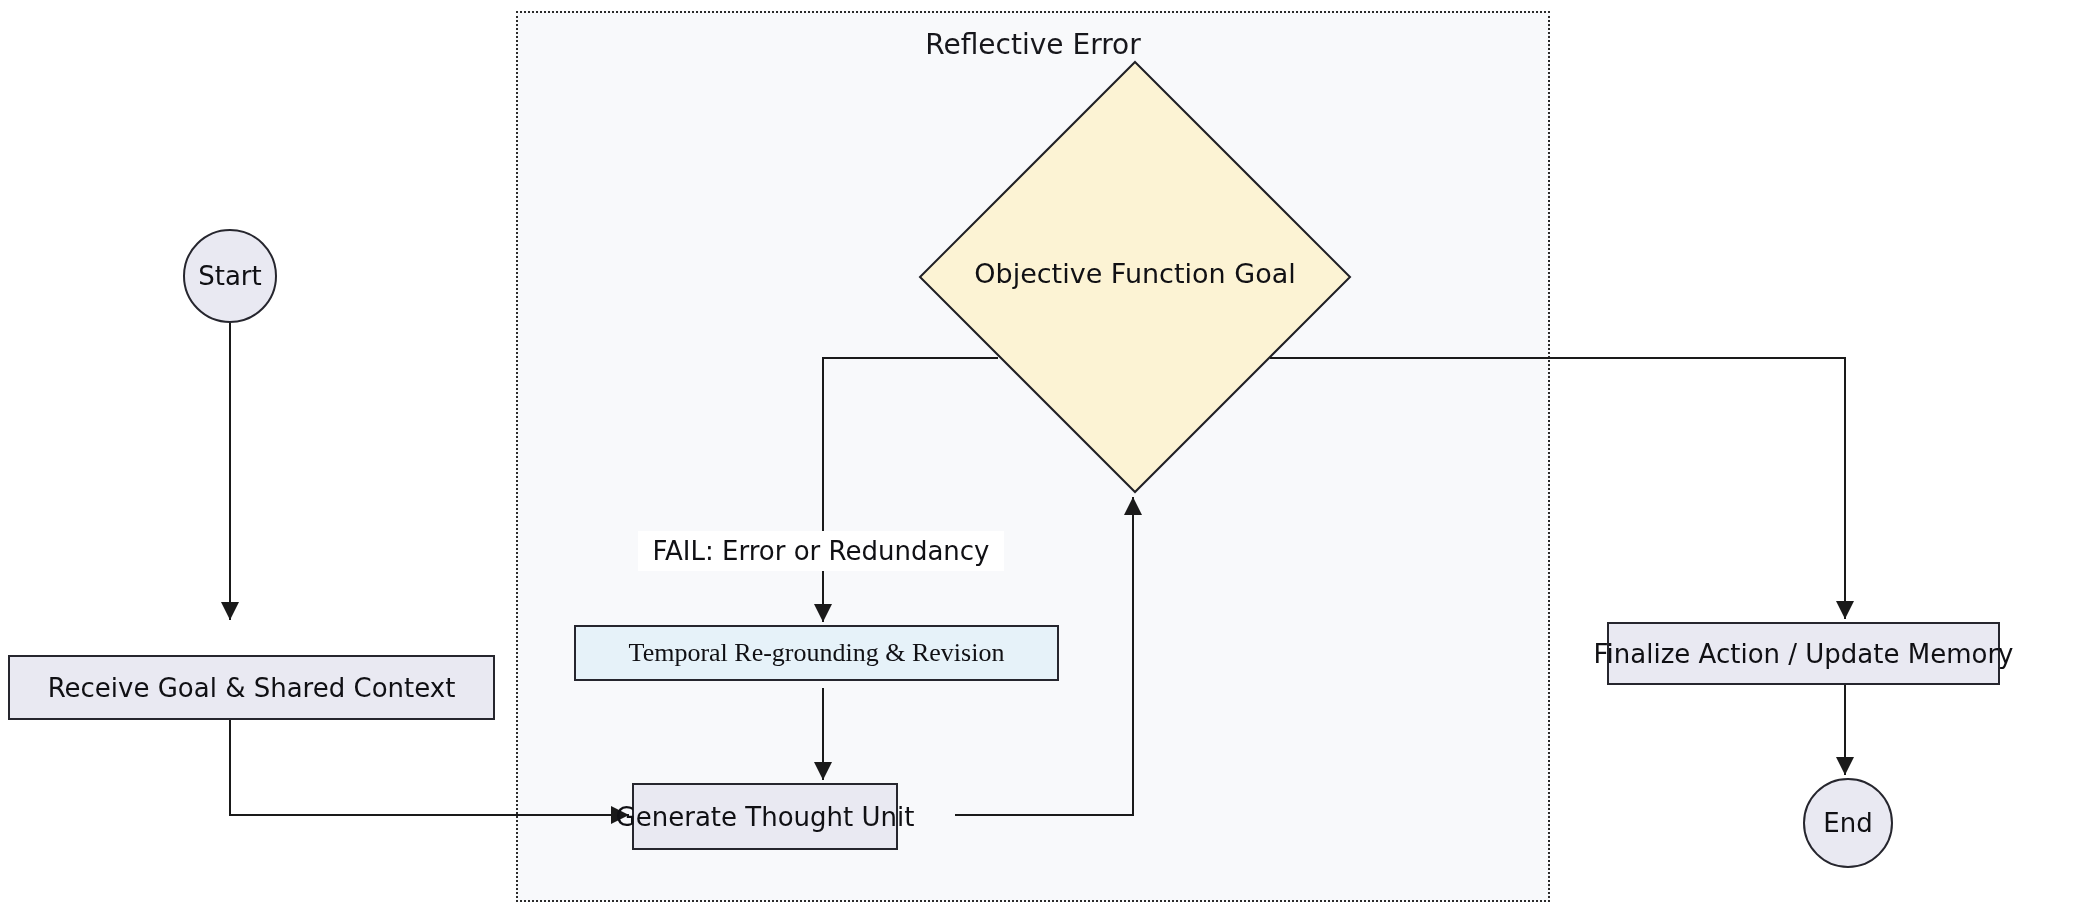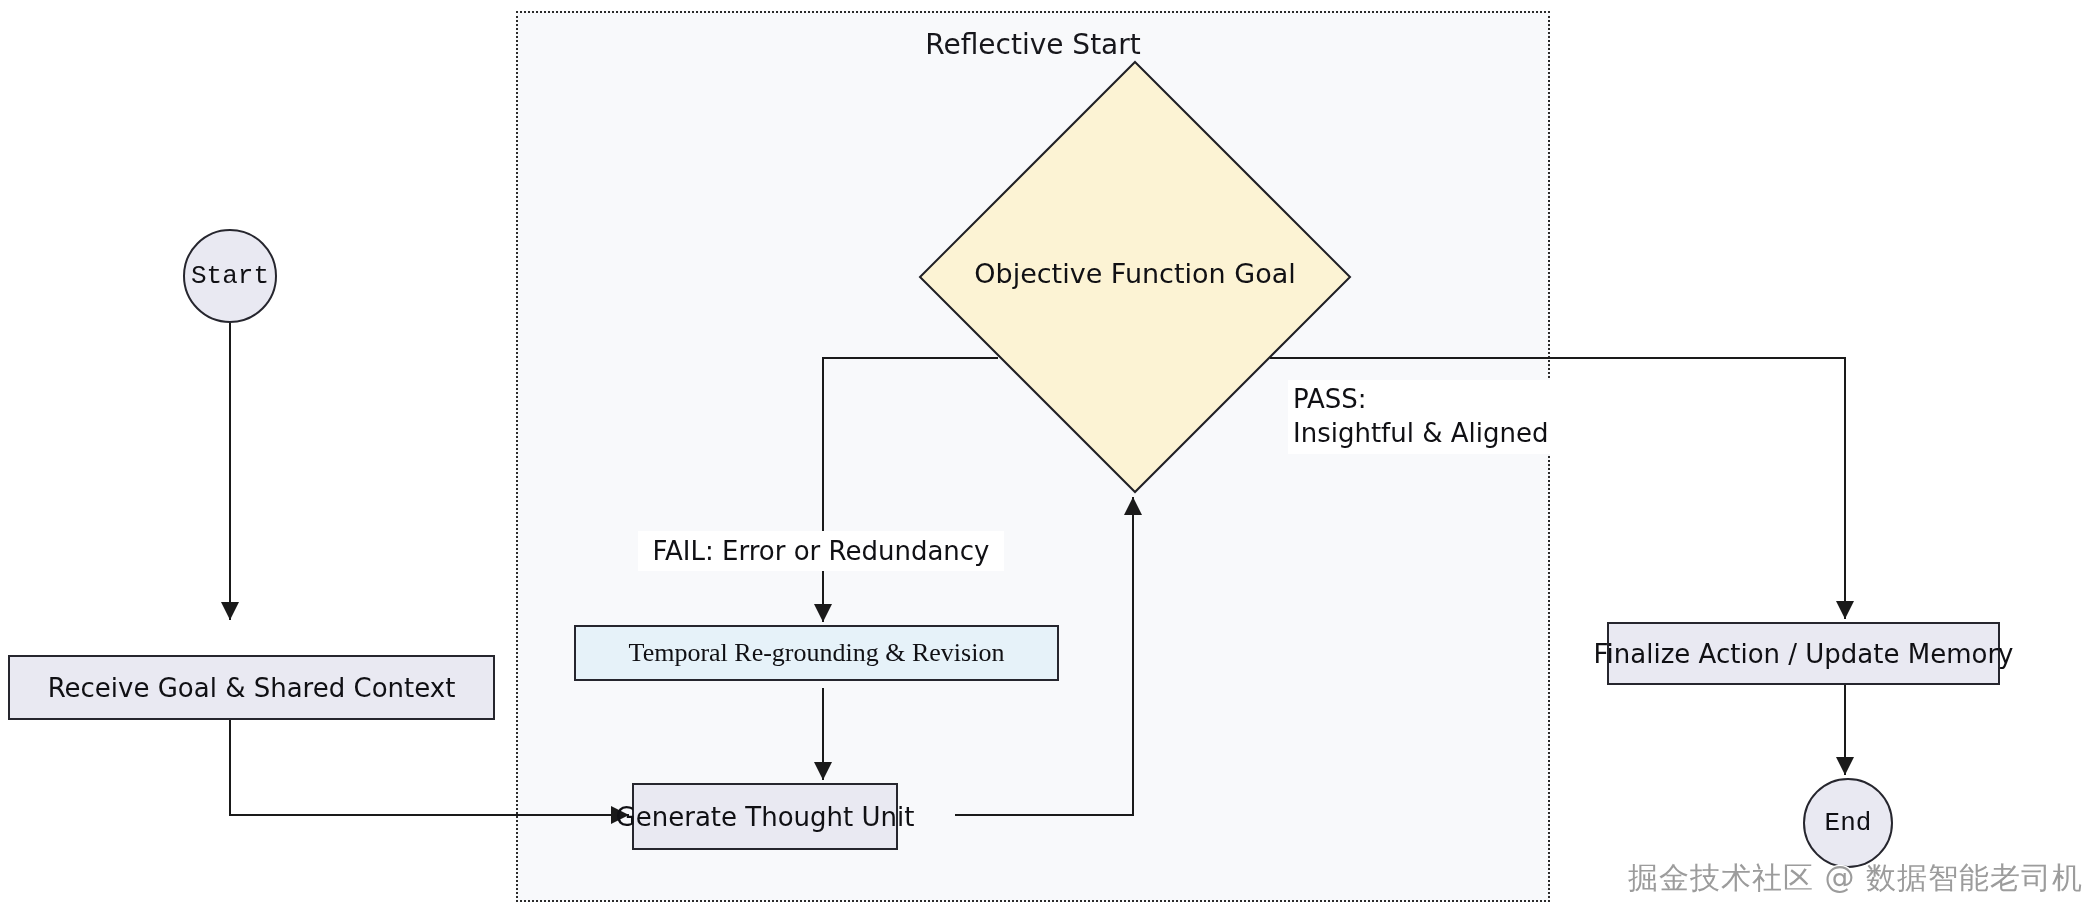--- a/index.html
+++ b/index.html
@@ -40,21 +40,21 @@
     box-sizing: border-box;
     border: 2px solid #26262e;
     background: var(--node-fill, #e9e9f2);
     display: flex;
     align-items: center;
     justify-content: center;
     font-size: 26px;
     white-space: nowrap;
     color: #101014;
   }
-  .node.circle { border-radius: 50%; font-family: Liberation Mono, monospace; }
+  .node.circle { border-radius: 50%; }
   .node.temporal { background: var(--temporal-fill, #e6f2f9); }
   .diamond-label {
     position: absolute;
     left: 925px; top: 258px;
     width: 420px;
     text-align: center;
     font-size: 27px;
     color: #101014;
     white-space: nowrap;
   }
@@ -89,21 +89,21 @@
       0 2px 0 #fff, 2px 0 0 #fff;
     white-space: nowrap;
   }
 </style>
 </head>
 <body>
 
 <div class="canvas">
 
   <div class="subgraph"></div>
-  <div class="subgraph-label">Reflective Start</div>
+  <div class="subgraph-label">Reflective Error</div>
 
   <svg class="edge-layer" viewBox="0 0 2087 915" xmlns="http://www.w3.org/2000/svg">
     <defs>
       <marker id="arrow" viewBox="0 0 10 10" refX="10" refY="5" markerWidth="11" markerHeight="9" orient="auto">
         <path d="M0,0 L10,5 L0,10 z" fill="#1a1a1a"></path>
       </marker>
     </defs>
 
     <polygon class="diamond-shape" points="1135,62 1350,277 1135,492 920,277"></polygon>
 
@@ -117,28 +117,23 @@
   </svg>
 
   <div class="node circle" style="left:183px; top:229px; width:94px; height:94px;">Start</div>
 
   <div class="node" style="left:8px; top:655px; width:487px; height:65px;">Receive Goal &amp; Shared Context</div>
 
   <div class="diamond-label">Objective Function Goal</div>
 
   <div class="edge-label fail">FAIL: Error or Redundancy</div>
 
-  <div class="edge-label pass">
-    <div>PASS:</div>
-    <div>Insightful &amp; Aligned</div>
-  </div>
 
   <div class="node temporal" style="left:574px; top:625px; width:485px; height:56px;font-family:Liberation Serif, serif;">Temporal Re-grounding &amp; Revision</div>
 
   <div class="node" style="left:632px; top:783px; width:266px; height:67px;">Generate Thought Unit</div>
 
   <div class="node" style="left:1607px; top:622px; width:393px; height:63px;">Finalize Action / Update Memory</div>
 
   <div class="node circle" style="left:1803px; top:778px; width:90px; height:90px;">End</div>
 
-  <div class="watermark">掘金技术社区 @ 数据智能老司机</div>
 
 </div>
 
 </body></html>

